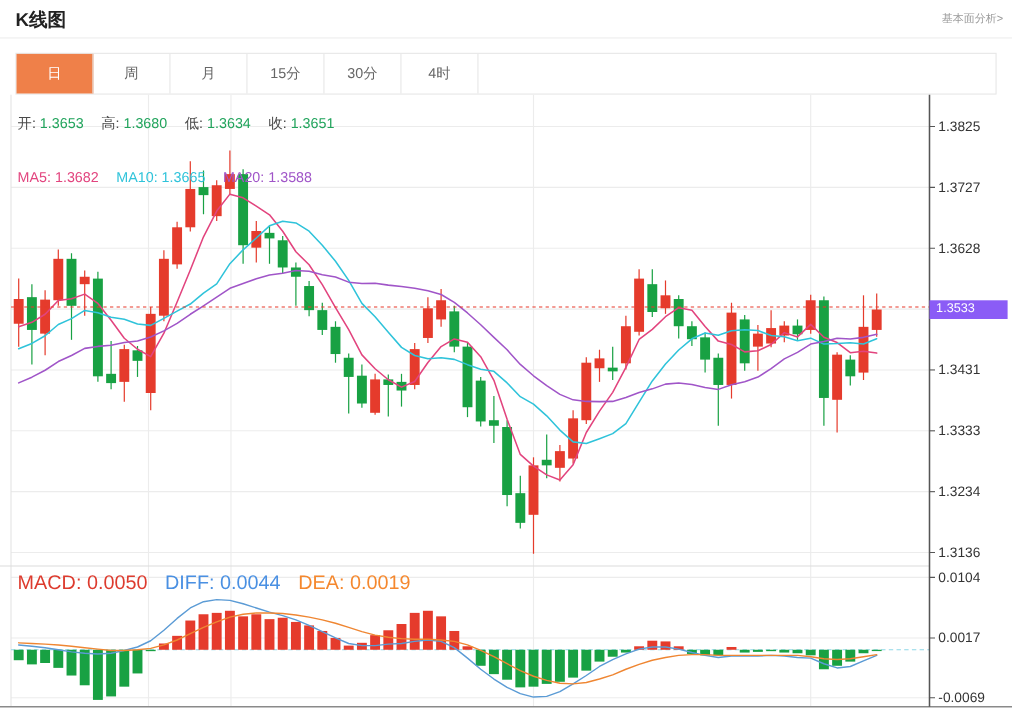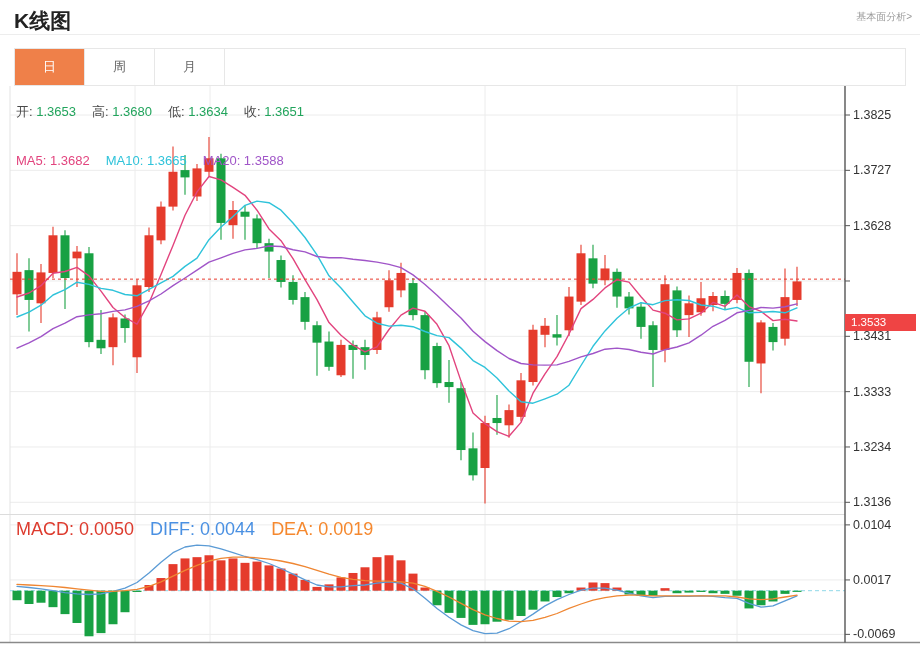--- a/index.html
+++ b/index.html
@@ -1,51 +1,54 @@
 <!DOCTYPE html>
 <html><head>
 <meta charset="utf-8">
 <style>
   html,body{margin:0;padding:0;background:#fff;}
   .screen{position:relative;width:920px;height:647px;background:#fff;overflow:hidden;
           font-family:"Liberation Sans", sans-serif;}
   
   .hdr{position:absolute;left:0;top:0;width:920px;height:34px;border-bottom:1px solid #ededed;}
-  .hdr-title{position:absolute;left:14px;top:7px;font-size:21px;font-weight:700;color:#222;}
+  .hdr-title{position:absolute;left:14px;top:7px;font-size:17px;font-weight:700;color:#222;}
   .hdr-link{position:absolute;right:8px;top:10px;font-size:10px;color:#9a9a9a;cursor:pointer;}
   
   .tabbar{position:absolute;left:14px;top:48px;width:892px;height:38px;
           border:1px solid #e7e7e7;display:flex;box-sizing:border-box;}
   .tab{width:70px;height:100%;line-height:36px;text-align:center;font-size:13px;color:#666;
        border-right:1px solid #e7e7e7;cursor:pointer;box-sizing:border-box;}
   .tab.sel{background:#ef8049;color:#fff;}
   
   .chart-wrap{position:absolute;left:0;top:86px;width:920px;height:561px;}
   .row{position:absolute;left:16px;font-size:13px;white-space:nowrap;}
   .row .lab{color:#4a4a4a;}
   .row .pair{margin-right:16px;}
   .ohlc-row{top:9px;margin-top:8px;}
   .ma-row{top:27px;margin-top:40px;}
   .macd-row{top:433px;font-size:18px;}
-  .badge{position:absolute;left:845px;top:187px;width:71px;height:17px;background:#ef4444;
-         color:#fff;font-size:11.5px;line-height:17px;padding-left:6px;box-sizing:border-box;margin-top:41px;}
+  .badge{position:absolute;left:845px;top:187px;width:71px;height:17px;background:#8b5cf6;
+         color:#fff;font-size:11.5px;line-height:17px;padding-left:6px;box-sizing:border-box;}
 </style>
 </head>
 <body>
 
 <div class="screen">
   <div class="hdr">
     <span class="hdr-title">K线图</span>
     <span class="hdr-link">基本面分析&gt;</span>
   </div>
 
   <div class="tabbar" id="tabbar">
       <div class="tab sel">日</div>
       <div class="tab">周</div>
       <div class="tab">月</div>
+      <div class="tab">15分</div>
+      <div class="tab">30分</div>
+      <div class="tab">4时</div>
     </div>
 
   <div class="chart-wrap">
     <svg id="chart" width="920" height="561">
         <line x1="10" y1="29" x2="845" y2="29" stroke="#ececec" stroke-width="1"></line>
         <line x1="10" y1="84.32857142857142" x2="845" y2="84.32857142857142" stroke="#ececec" stroke-width="1"></line>
         <line x1="10" y1="139.65714285714284" x2="845" y2="139.65714285714284" stroke="#ececec" stroke-width="1"></line>
         <line x1="10" y1="194.9857142857143" x2="845" y2="194.9857142857143" stroke="#ececec" stroke-width="1"></line>
         <line x1="10" y1="250.31428571428572" x2="845" y2="250.31428571428572" stroke="#ececec" stroke-width="1"></line>
         <line x1="10" y1="305.64285714285717" x2="845" y2="305.64285714285717" stroke="#ececec" stroke-width="1"></line>

